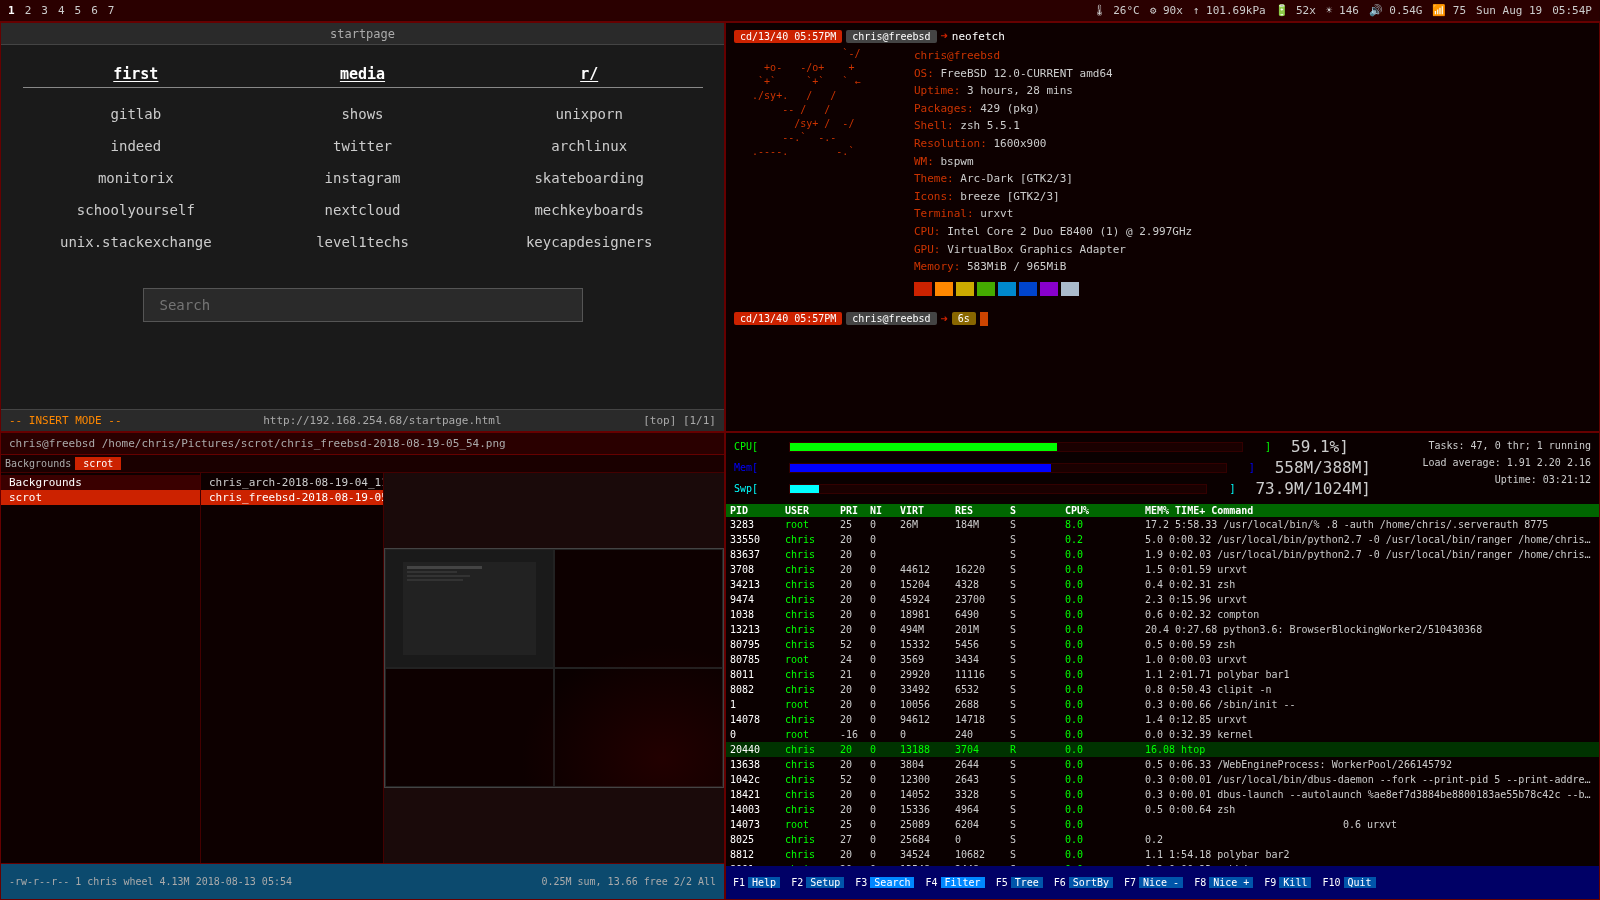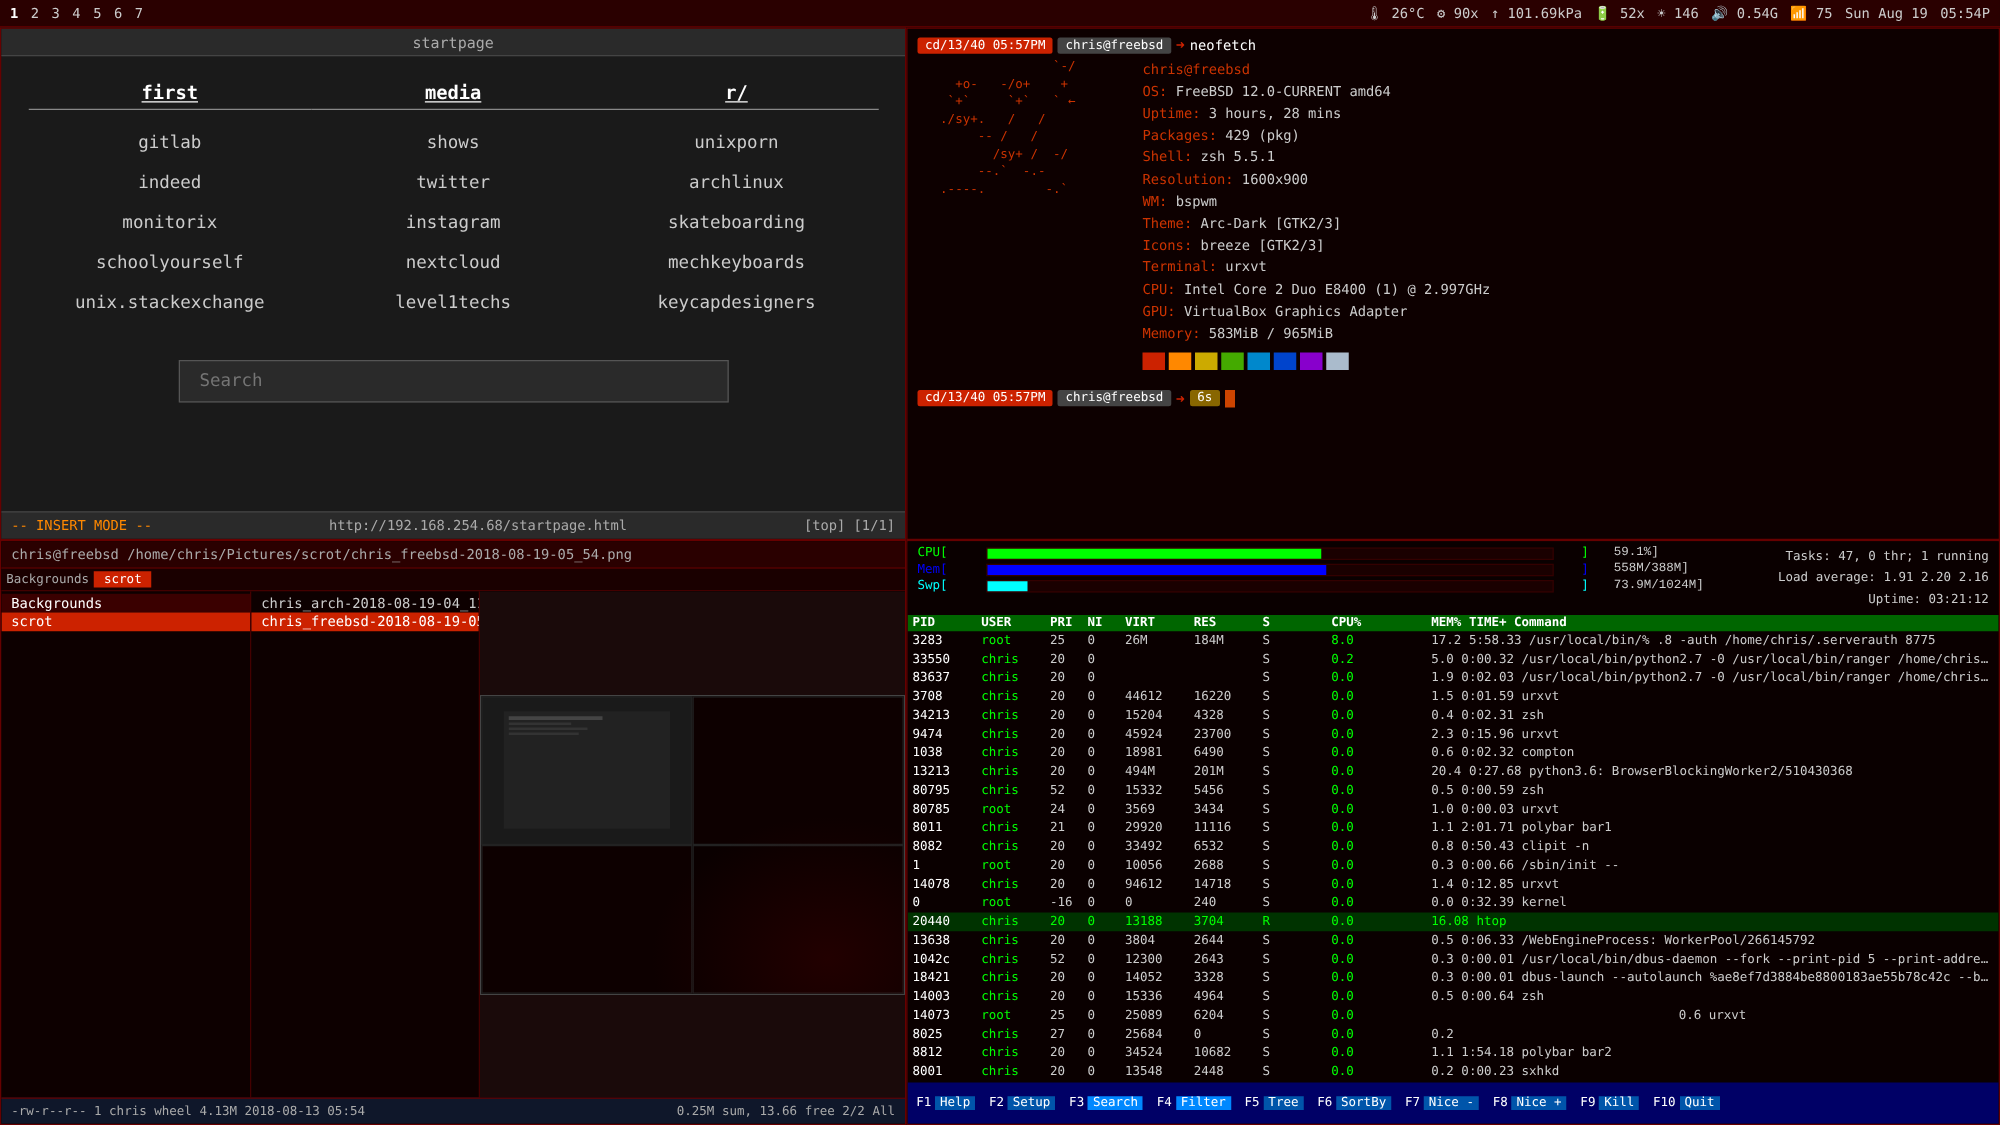--- a/index.html
+++ b/index.html
@@ -253,22 +253,22 @@
     .ranger-preview-inner {
       width: 100%;
       height: 100%;
       background: #1a0a0a;
       position: relative;
       display: flex;
       align-items: center;
       justify-content: center;
     }
     #ranger-statusbar {
-      height: 21px;
-      background: #0f172a;
+      height: 36px;
+      background: #0c4a6e;
       border-top: 1px solid #600;
       display: flex;
       align-items: center;
       justify-content: space-between;
       padding: 0 8px;
       font-size: 10px;
       color: #aaa;
     }
 
     
@@ -297,21 +297,21 @@
       height: 10px;
       background: #1a0000;
       position: relative;
       border: 1px solid #300;
     }
     .htop-bar-fill {
       height: 100%;
       position: absolute;
       left: 0;
     }
-    .htop-bar-text { color: #ccc; font-size: 10px; min-width: 80px; font-family: Liberation Mono, monospace; }
+    .htop-bar-text { color: #ccc; font-size: 16px; min-width: 80px; }
     #htop-table {
       flex: 1;
       overflow: hidden;
     }
     #htop-table-header {
       background: #006600;
       color: #fff;
       display: grid;
       grid-template-columns: 55px 55px 30px 30px 55px 55px 55px 80px 1fr;
       padding: 1px 4px;

